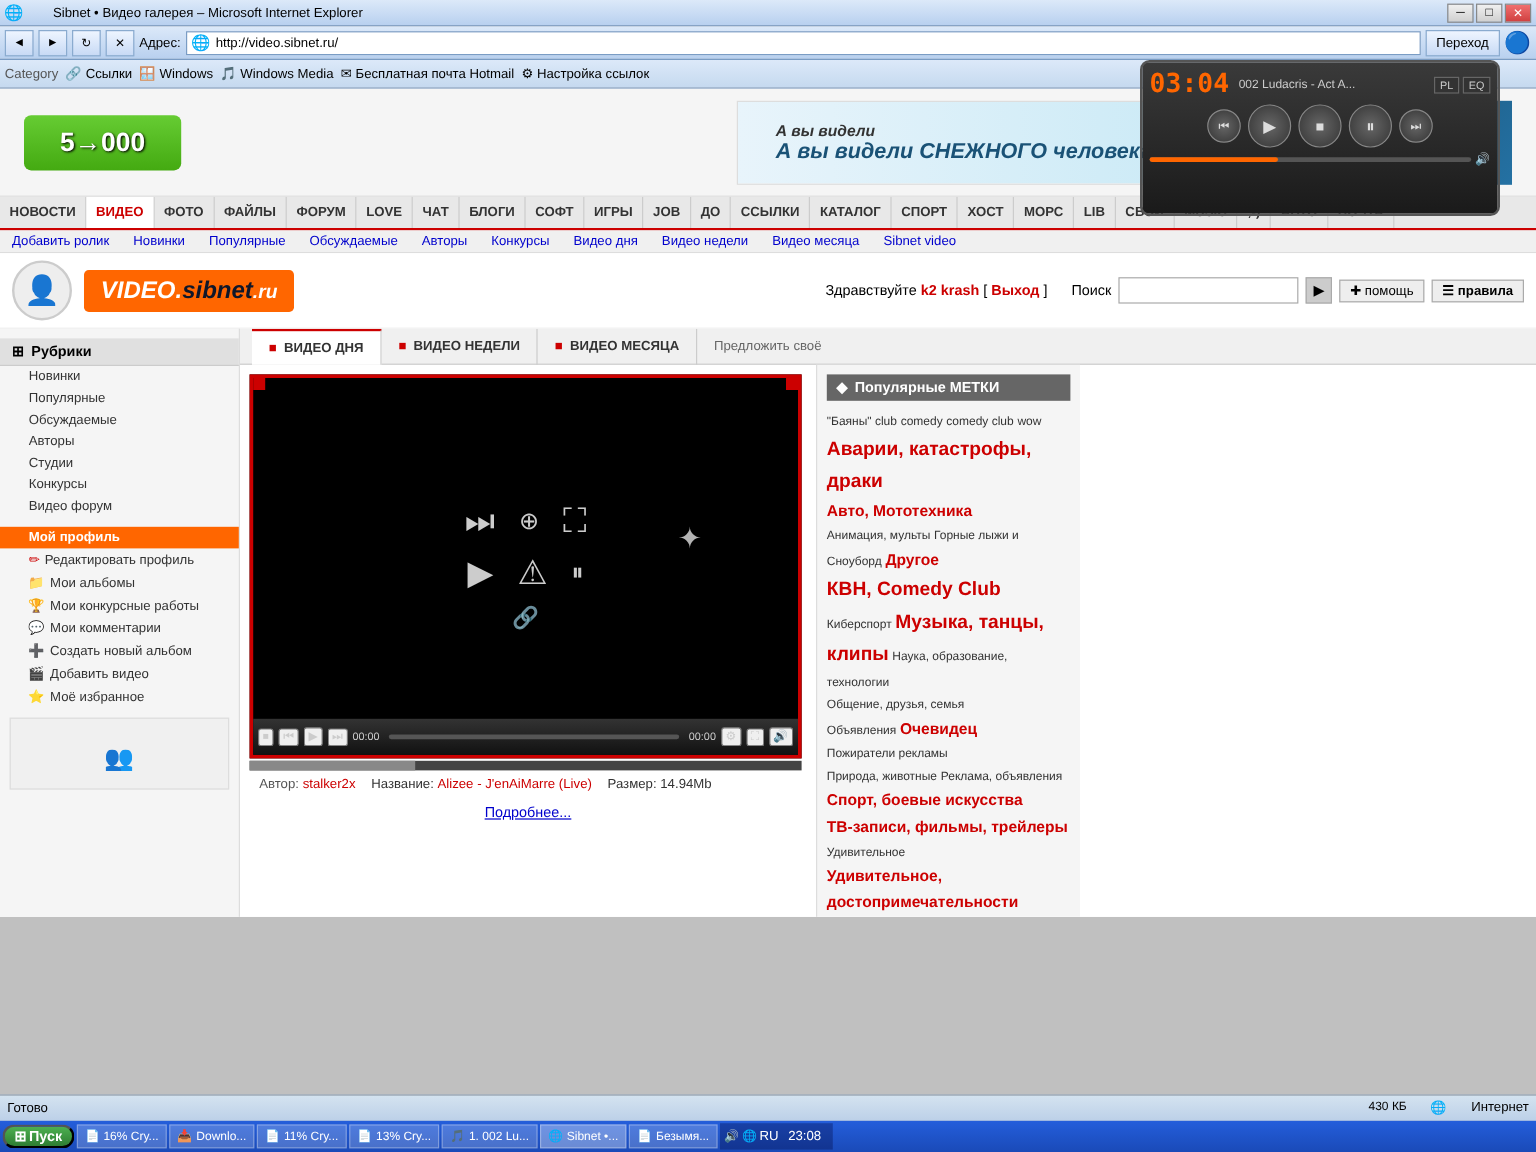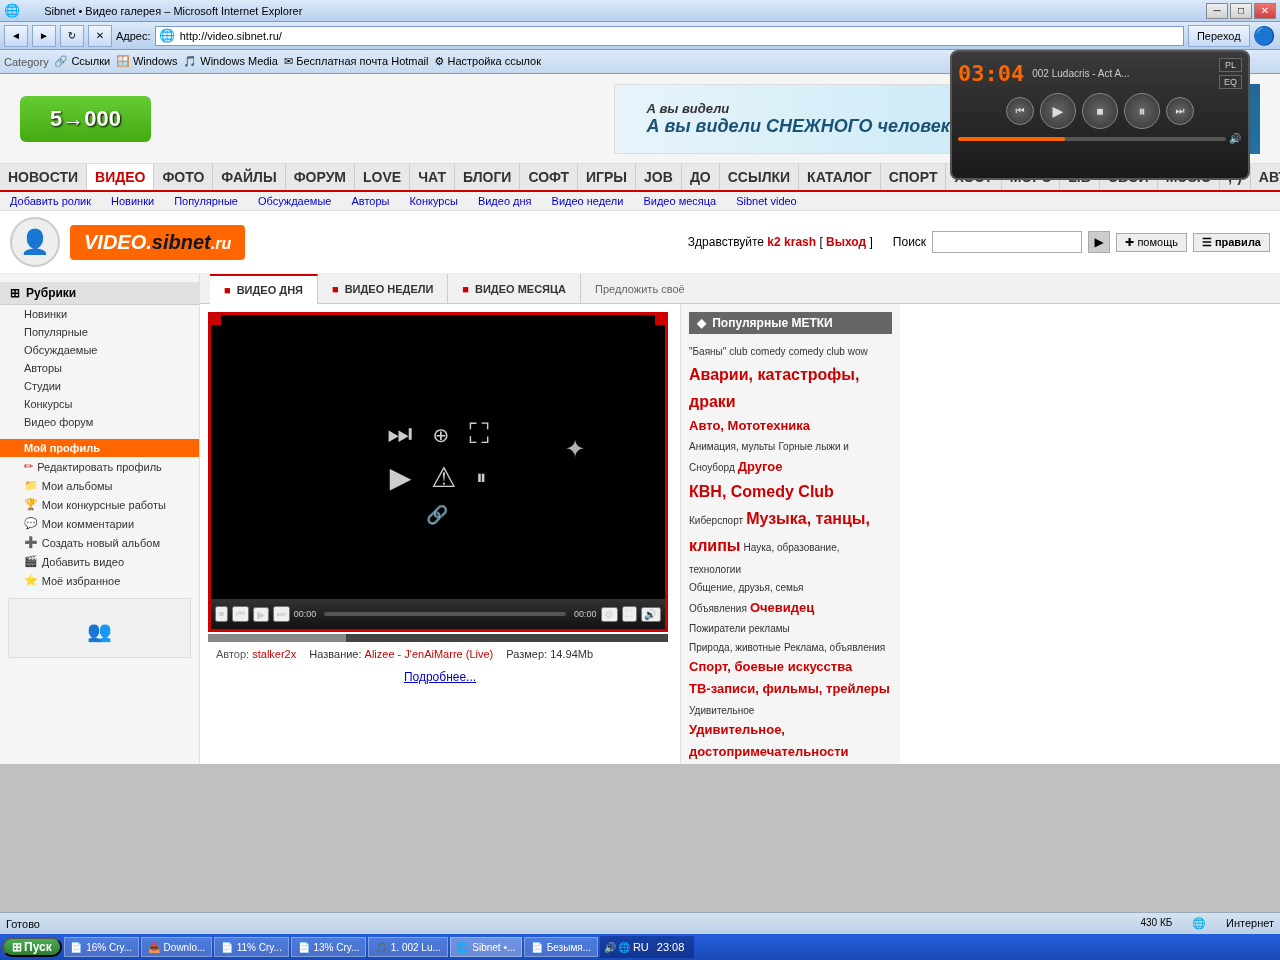--- a/index.html
+++ b/index.html
@@ -151,21 +151,21 @@
       background: #e8e8e8;
       display: flex;
       border-bottom: 2px solid #c00;
       height: 28px;
       align-items: stretch;
       overflow: hidden;
     }
     .nav-tab {
       padding: 0 8px;
       display: flex; align-items: center;
-      font-size: 14px; font-weight: bold;
+      font-size: 11px; font-weight: bold;
       cursor: pointer;
       border-right: 1px solid #ccc;
       white-space: nowrap;
       color: #333;
       text-align: center;
     }
     .nav-tab.active { background: #fff; color: #c00; }
 
     
     .sub-nav {
@@ -453,21 +453,21 @@
   <a><span>🪟</span> <span>Windows</span></a>
   <a><span>🎵</span> <span>Windows Media</span></a>
   <a><span>✉</span> <span>Бесплатная почта Hotmail</span></a>
   <a><span>⚙</span> <span>Настройка ссылок</span></a>
 </div>
 
 <div class="media-player">
   <div class="media-player-top">
     <span class="media-time">03:04</span>
     <span class="media-track">002 Ludacris - Act A...</span>
-    <div style="display:flex; flex-direction:column; gap:3px;">
+    <div style="display:flex; gap:3px;">
       <button class="media-label-btn">PL</button>
       <button class="media-label-btn">EQ</button>
     </div>
   </div>
   <div class="media-controls-row">
     <button class="mc-btn">⏮</button>
     <button class="mc-btn large">▶</button>
     <button class="mc-btn large">⏹</button>
     <button class="mc-btn large">⏸</button>
     <button class="mc-btn">⏭</button>

